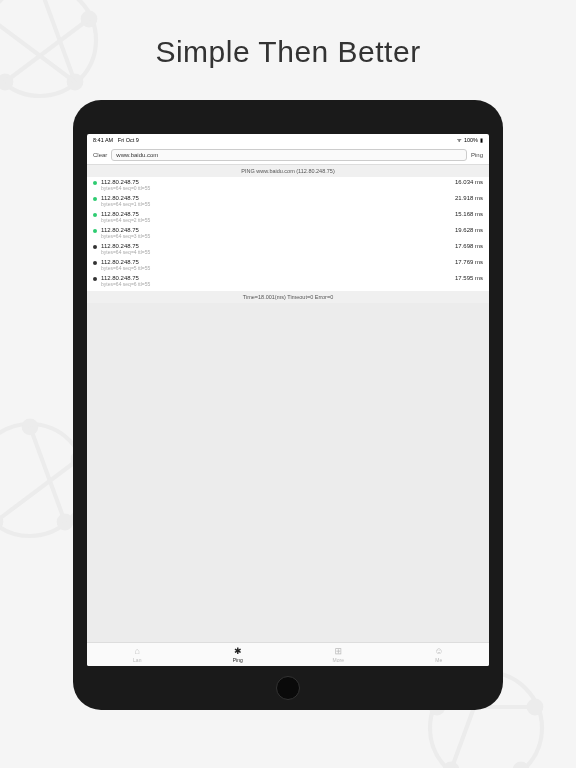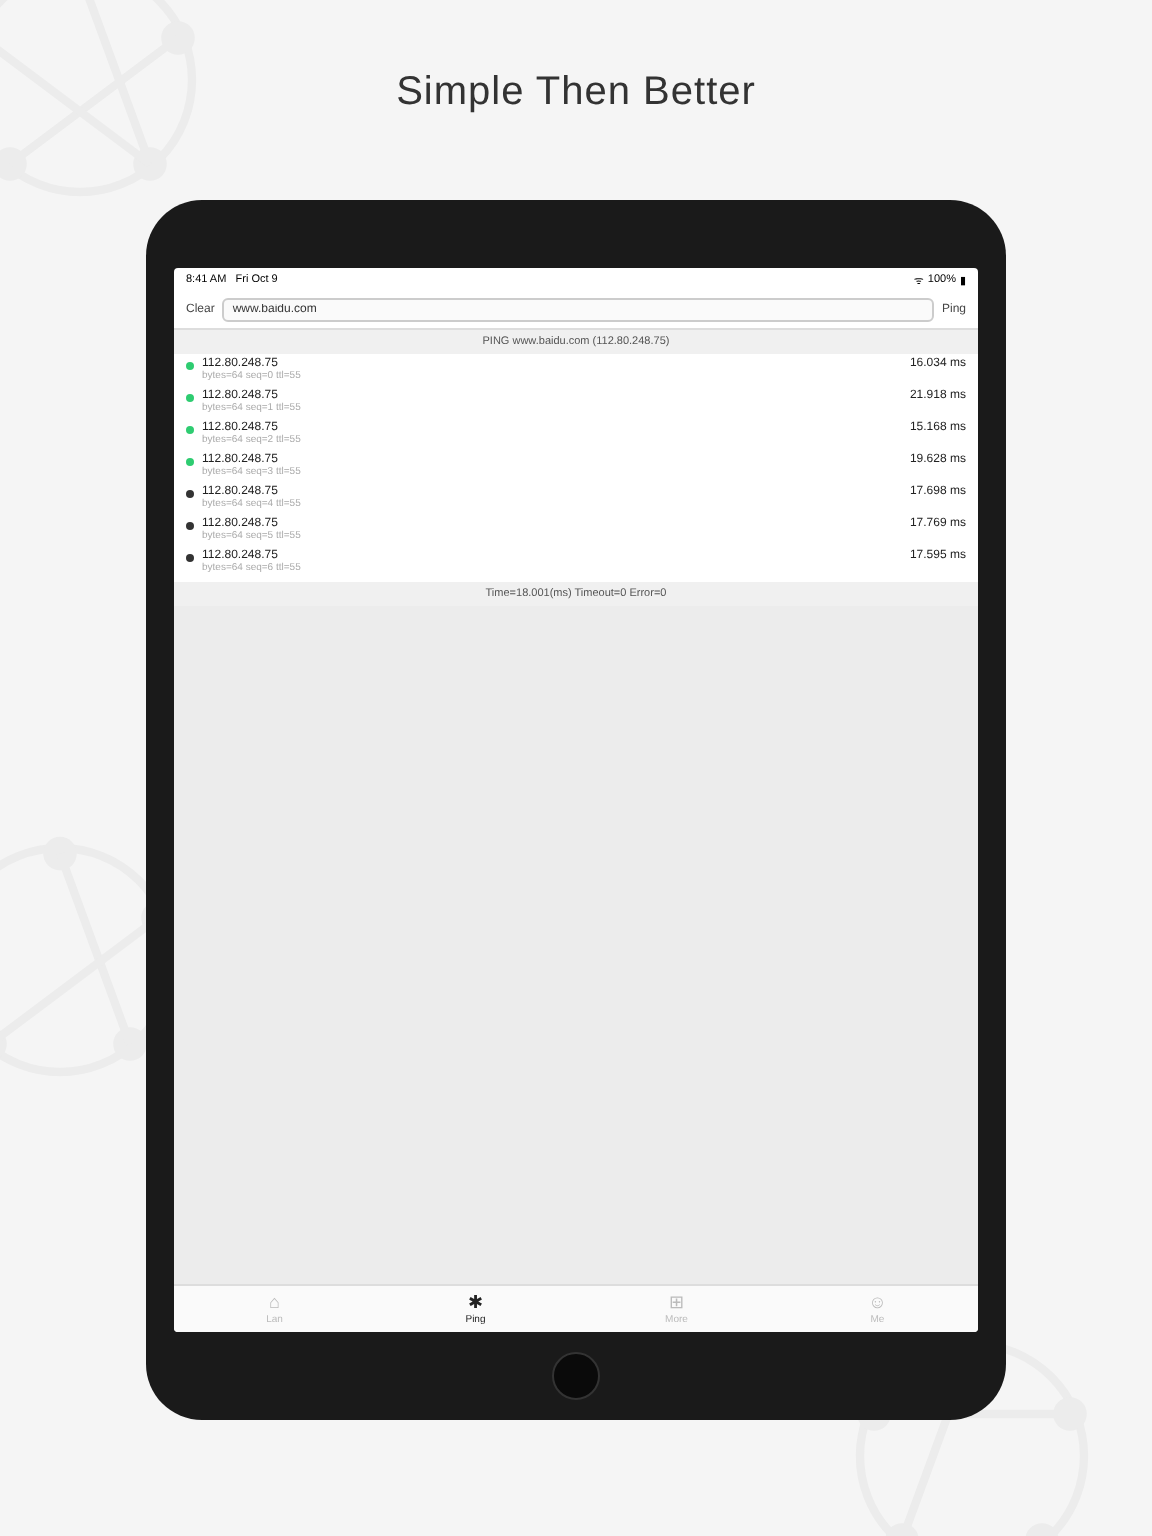--- a/index.html
+++ b/index.html
@@ -14,21 +14,21 @@
 .bg-decoration {
   position: absolute;
   opacity: 0.08;
   pointer-events: none;
 }
 .bg-top-left { top: -30px; left: -30px; width: 140px; height: 140px; }
 .bg-mid-left { top: 410px; left: -40px; width: 140px; height: 140px; }
 .bg-bottom-right { bottom: -30px; right: 20px; width: 140px; height: 140px; }
 .headline {
   text-align: center;
-  font-size: 20px;
+  font-size: 30px;
   font-weight: 300;
   color: #333;
   margin-top: 35px;
   letter-spacing: 0.5px;
 }
 .device {
   position: absolute;
   top: 100px;
   left: 50%;
   transform: translateX(-50%);

